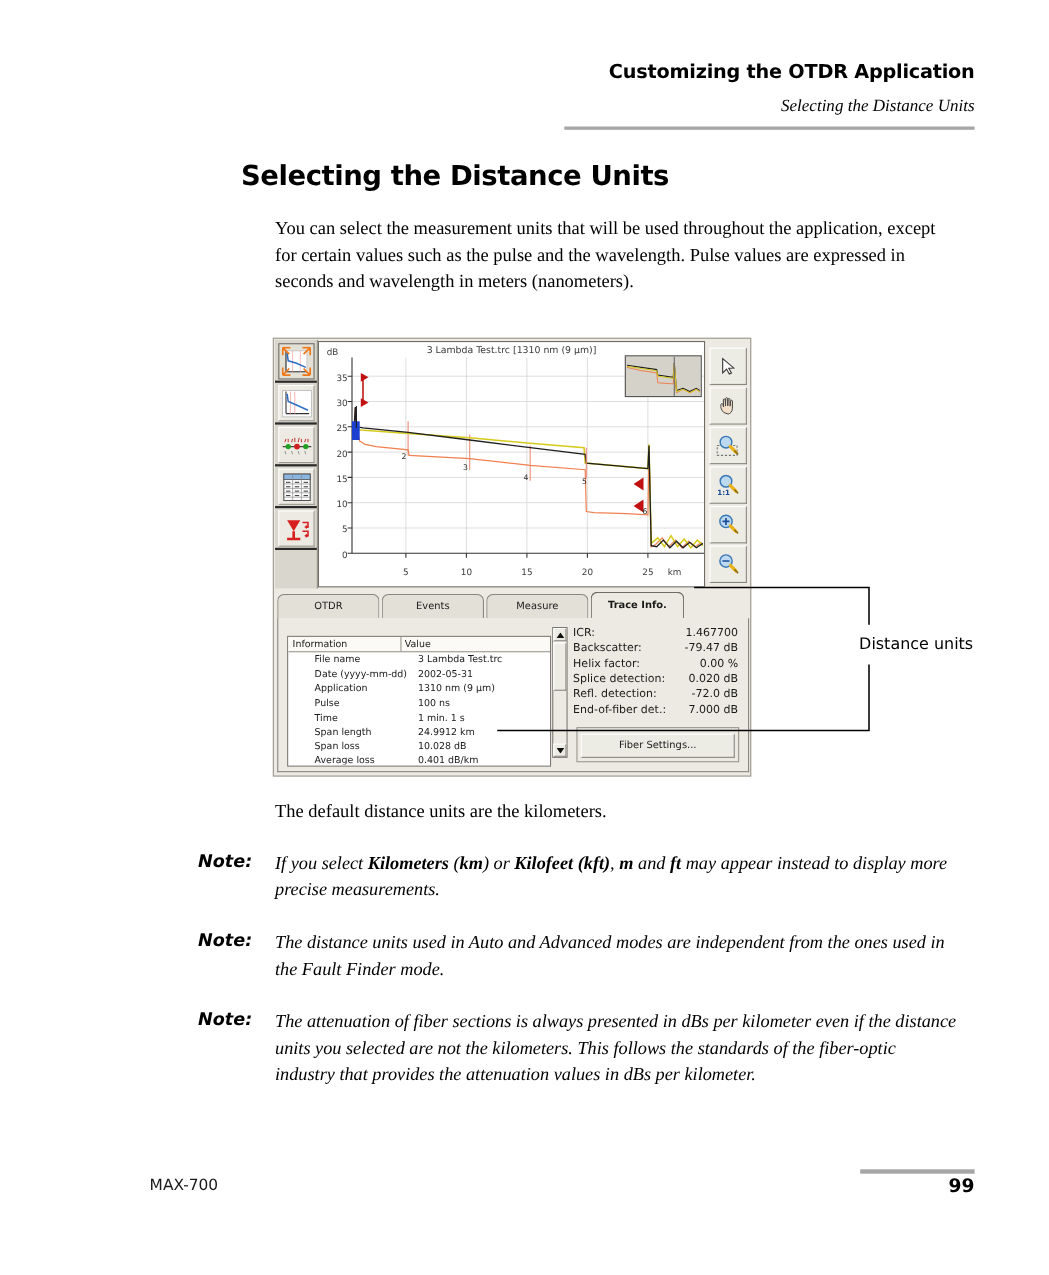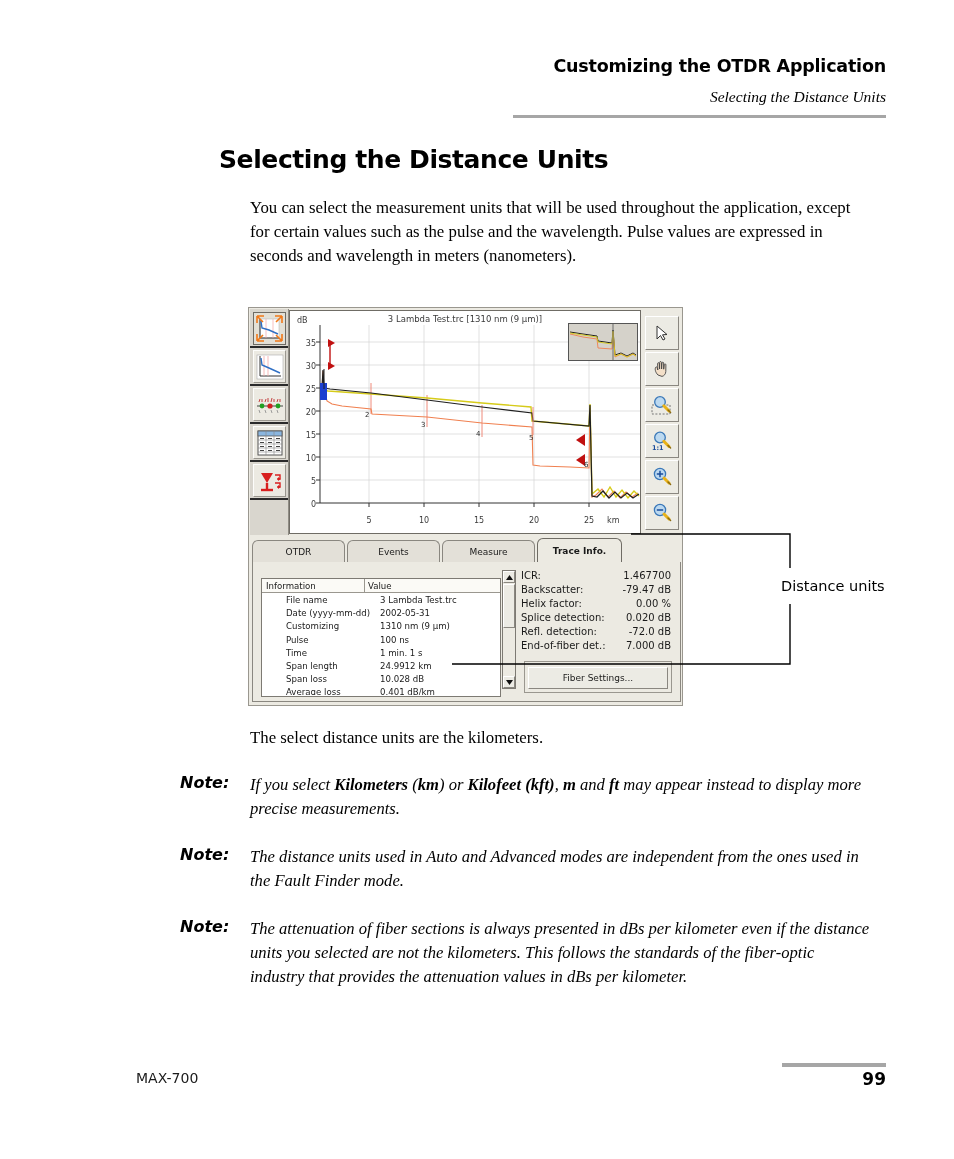--- a/index.html
+++ b/index.html
@@ -602,21 +602,21 @@
       </div>
       <div class="info-row" style="top:16px;">
         <span class="k">File name</span>
         <span class="v">3 Lambda Test.trc</span>
       </div>
       <div class="info-row" style="top:29.2px;">
         <span class="k">Date (yyyy-mm-dd)</span>
         <span class="v">2002-05-31</span>
       </div>
       <div class="info-row" style="top:42.4px;">
-        <span class="k">Customizing</span>
+        <span class="k">Application</span>
         <span class="v">1310 nm (9 µm)</span>
       </div>
       <div class="info-row" style="top:55.6px;">
         <span class="k">Pulse</span>
         <span class="v">100 ns</span>
       </div>
       <div class="info-row" style="top:68.8px;">
         <span class="k">Time</span>
         <span class="v">1 min. 1 s</span>
       </div>
@@ -681,21 +681,21 @@
 </div>
 
 <svg id="callout">
 
   <path d="M631 534 L790 534 L790 568" fill="none" stroke="#000" stroke-width="1.4"></path>
 
   <path d="M452 664 L790 664 L790 604" fill="none" stroke="#000" stroke-width="1.4"></path>
 </svg>
 <div class="callout-text">Distance units</div>
 
-<div class="body-para" id="default-para">The select distance units are the kilometers.</div>
+<div class="body-para" id="default-para">The default distance units are the kilometers.</div>
 
 <div class="note-block" id="note-1">
   <div class="note-label">Note:</div>
   <div class="note-text">If you select <b>Kilometers</b> (<b>km</b>) or <b>Kilofeet (kft)</b>, <b>m</b> and <b>ft</b> may appear instead to display more precise measurements.</div>
 </div>
 <div class="note-block" id="note-2">
   <div class="note-label">Note:</div>
   <div class="note-text">The distance units used in Auto and Advanced modes are independent from the ones used in the Fault Finder mode.</div>
 </div>
 <div class="note-block" id="note-3">

